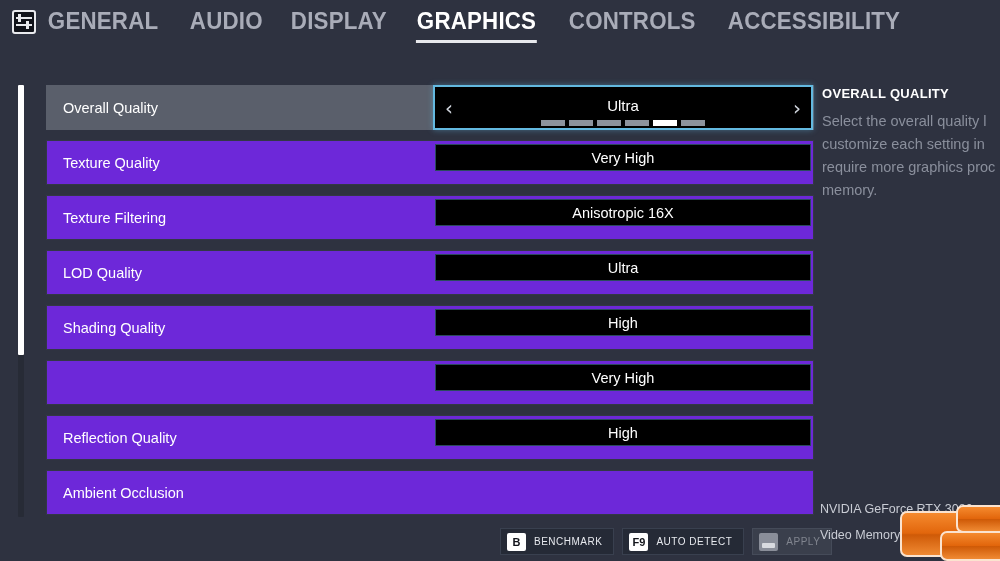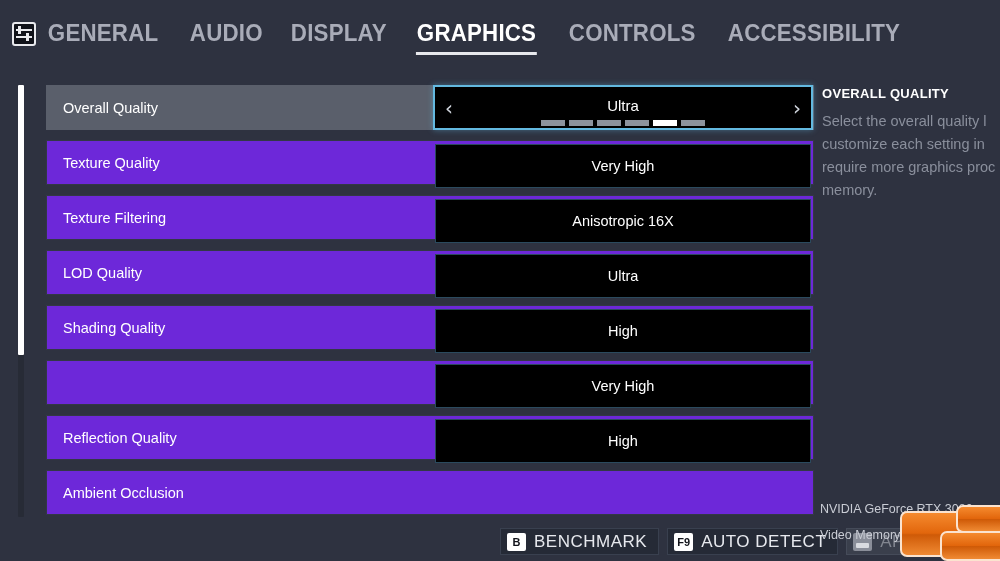--- a/index.html
+++ b/index.html
@@ -15,21 +15,21 @@
     font-family: "Liberation Sans", sans-serif;
     color: #ffffff;
     position: relative;
   }
 
   
   #topnav {
     height: 62px;
     display: flex;
     align-items: flex-start;
-    padding: 16px 0 0 8px;
+    padding: 4px 0 0 8px;
     background: #2e3240;
   }
 
   #nav-icon {
     width: 24px;
     height: 24px;
     margin: 6px 10px 0 4px;
     background: #11131a;
     border: 2px solid #e9eaee;
     border-radius: 3px;
@@ -134,21 +134,21 @@
     flex: 0 0 388px;
     white-space: nowrap;
   }
 
   
   .value-box {
     position: absolute;
     left: 388px;
     top: 3px;
     width: 376px;
-    height: 44px;
+    height: 27px;
     background: #000000;
     border: 1px solid #2b4a5e;
     display: flex;
     align-items: center;
     justify-content: center;
     font-size: 14.5px;
     color: #ffffff;
   }
 
   
@@ -236,21 +236,21 @@
     display: flex;
     align-items: center;
     height: 27px;
     padding: 0 11px 0 6px;
     background: #252a36;
     border: 1px solid #39404f;
     gap: 8px;
     cursor: pointer;
   }
   .btn-label {
-    font-size: 17px;
+    font-size: 10px;
     letter-spacing: 0.5px;
     color: #e7e9ee;
     white-space: nowrap;
   }
   .key {
     width: 19px;
     height: 18px;
     background: #ffffff;
     border-radius: 2px;
     color: #11131a;

